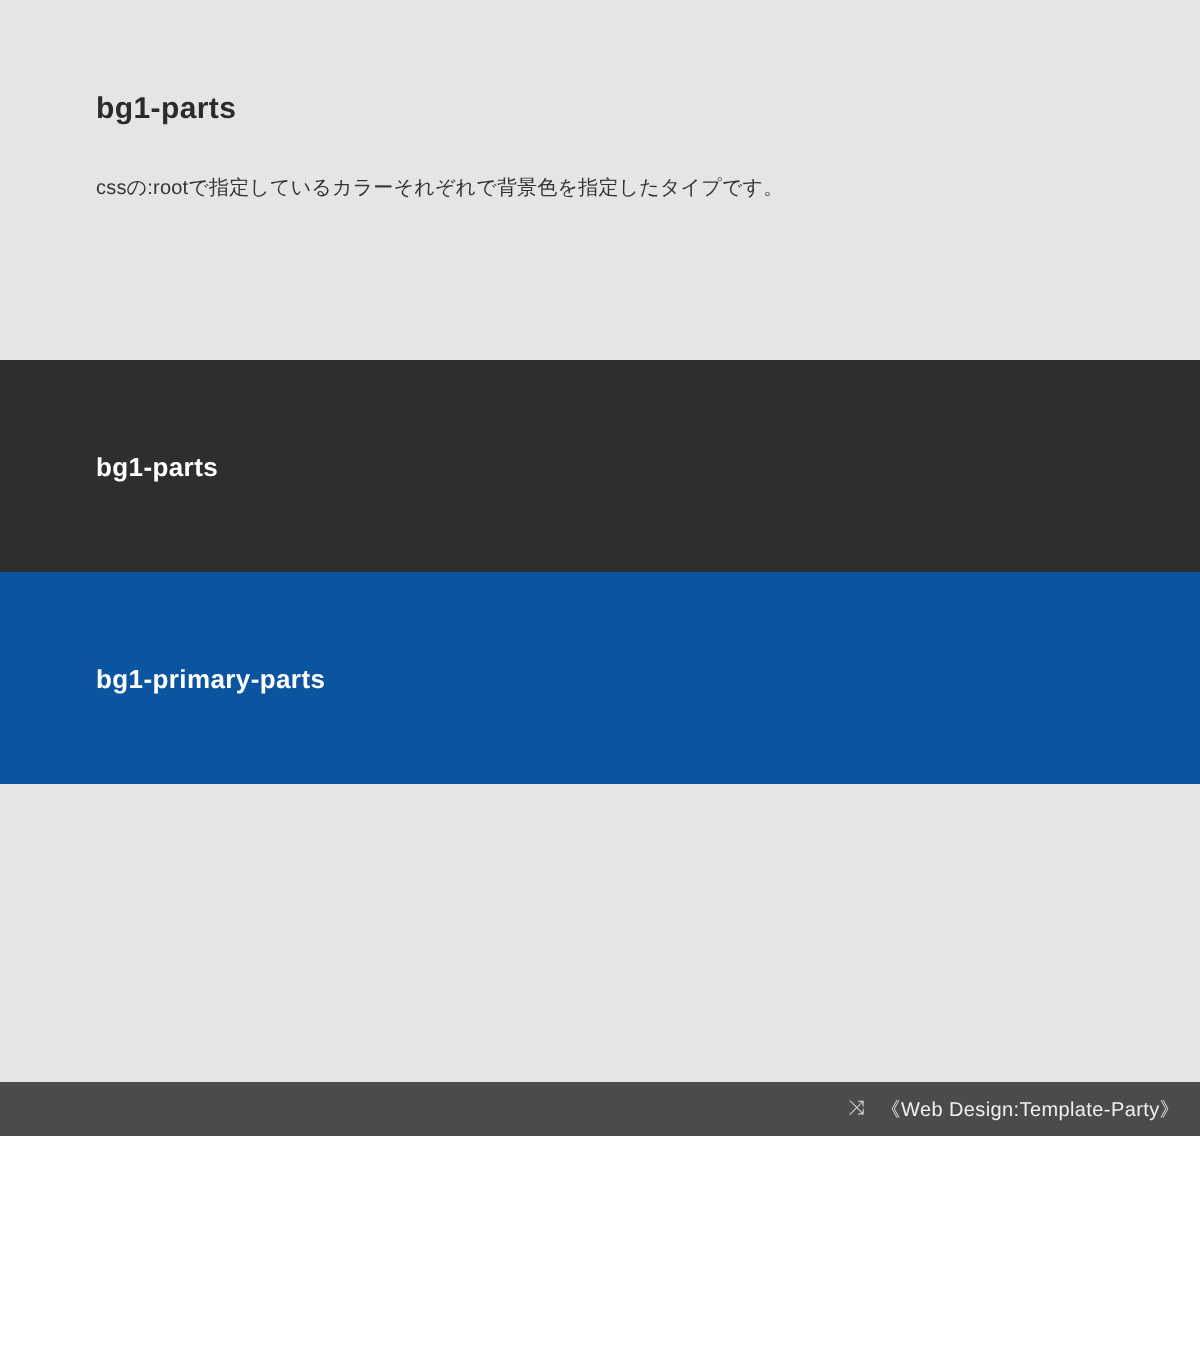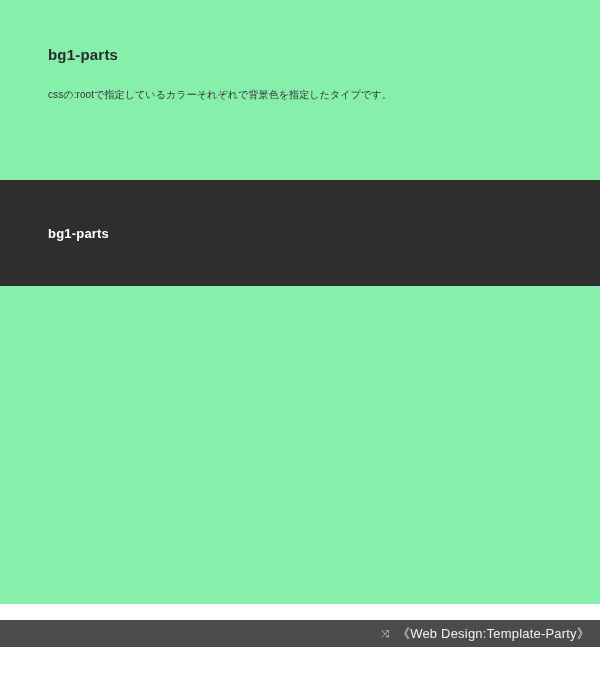--- a/index.html
+++ b/index.html
@@ -9,22 +9,22 @@
   body {
     width: 600px;
     height: 683px;
     background: #ffffff;
     font-family: "Liberation Sans", sans-serif;
     overflow: hidden;
   }
   .page {
     position: relative;
     width: 600px;
-    height: 647px;
-    background: #86efac;
+    height: 568px;
+    background: #e5e5e5;
   }
 
   
   .intro {
     padding: 46px 48px 0 48px;
     box-sizing: border-box;
   }
   .intro-title {
     font-size: 15px;
     font-weight: bold;
@@ -87,39 +87,42 @@
     box-sizing: border-box;
   }
   .footer-icon {
     color: #d6d6d6;
     font-size: 10px;
     margin-right: 8px;
     line-height: 1;
   }
   .footer-text {
     color: #f0f0f0;
-    font-size: 13px;
+    font-size: 10px;
     letter-spacing: .2px;
     text-align: center;
   }
 </style>
 </head>
 <body>
 
 <div class="page">
 
   <div class="intro">
     <h1 class="intro-title">bg1-parts</h1>
     <p class="intro-line">cssの:rootで指定しているカラーそれぞれで背景色を指定したタイプです。</p>
   </div>
 
   <div class="blocks">
     <div class="block" style="background:#2e2e2e">
       <span class="block-label" style="color:#ffffff">bg1-parts</span>
     </div>
+    <div class="block" style="background:#0b54a0">
+      <span class="block-label" style="color:#ffffff">bg1-primary-parts</span>
+    </div>
   </div>
 
   <div class="footer-gap"></div>
 
   <div class="footer-bar">
     <span class="footer-icon">⤨</span>
     <span class="footer-text">《Web Design:Template-Party》</span>
   </div>
 
 </div>

